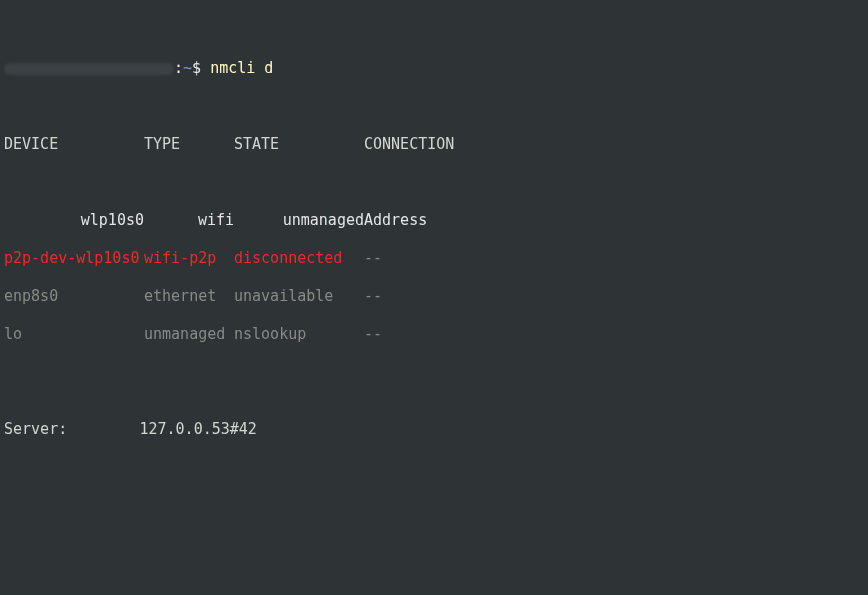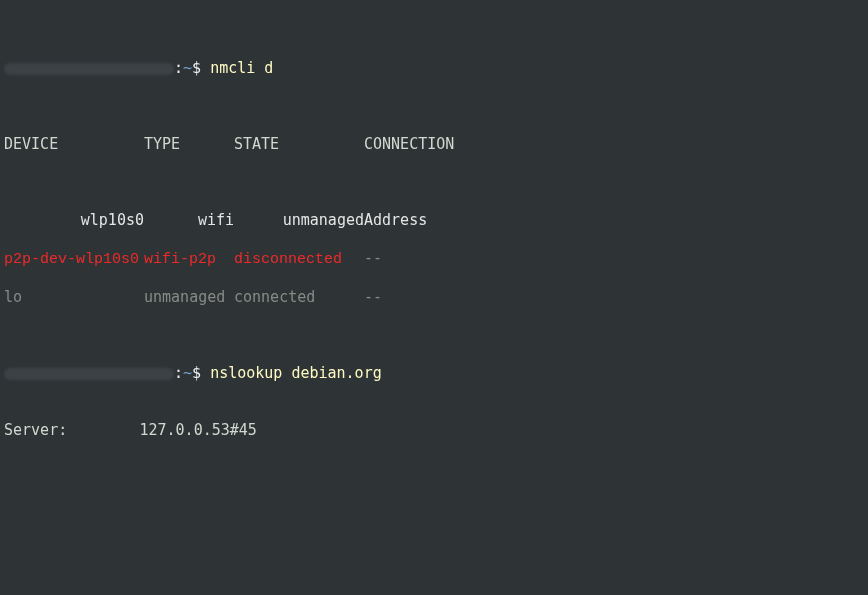--- a/index.html
+++ b/index.html
@@ -12,21 +12,21 @@
     line-height: 19px;
     width: 868px;
     height: 595px;
     overflow: hidden;
   }
   .term {
     padding: 2px 4px;
     white-space: pre;
   }
   .green   { color: #e5e5e5; text-align: right; }
-  .red     { color: #ef2929; font-family: Liberation Mono, monospace; }
+  .red     { color: #ef2929; }
   .gray    { color: #888a85; }
   .blue    { color: #729fcf; }
   .white   { color: #eeeeec; }
   .normal  { color: #fef9c3; }
   .redact {
     display: inline-block;
     vertical-align: middle;
     border-radius: 6px;
     background: #3b4144;
     height: 12px;
@@ -45,26 +45,26 @@
 
 
 <span class="row"><span class="redact" style="width:170px"></span><span class="white">:</span><span class="blue">~</span><span class="white">$</span> <span class="normal">nmcli d</span></span>
 
 
 <span class="row"><span class="col-dev">DEVICE</span><span class="col-type">TYPE</span><span class="col-state">STATE</span><span class="col-conn">CONNECTION</span></span>
 
 
 <span class="row"><span class="col-dev green">wlp10s0</span><span class="col-type green">wifi</span><span class="col-state green">unmanaged</span><span class="col-conn green">Address</span></span>
 <span class="row"><span class="col-dev red">p2p-dev-wlp10s0</span><span class="col-type red">wifi-p2p</span><span class="col-state red">disconnected</span><span class="col-conn gray">--</span></span>
-<span class="row"><span class="col-dev gray">lo</span><span class="col-type gray">unmanaged</span><span class="col-state gray">connected</span><span class="col-conn gray">--</span></span>
+<span class="row"><span class="col-dev gray">enp8s0</span><span class="col-type gray">ethernet</span><span class="col-state gray">unavailable</span><span class="col-conn gray">--</span></span>
+<span class="row"><span class="col-dev gray">lo</span><span class="col-type gray">unmanaged</span><span class="col-state gray">nslookup</span><span class="col-conn gray">--</span></span>
 
 
-<span class="row"><span class="redact" style="width:170px"></span><span class="white">:</span><span class="blue">~</span><span class="white">$</span> <span class="normal">nslookup debian.org</span></span>
 
-<span class="row"><span>Server:</span>        <span>127.0.0.53#45</span></span>
+<span class="row"><span>Server:</span>        <span>127.0.0.53#42</span></span>
 <span class="row"> </span>
 
 
 
 
 
 
 
 
 

